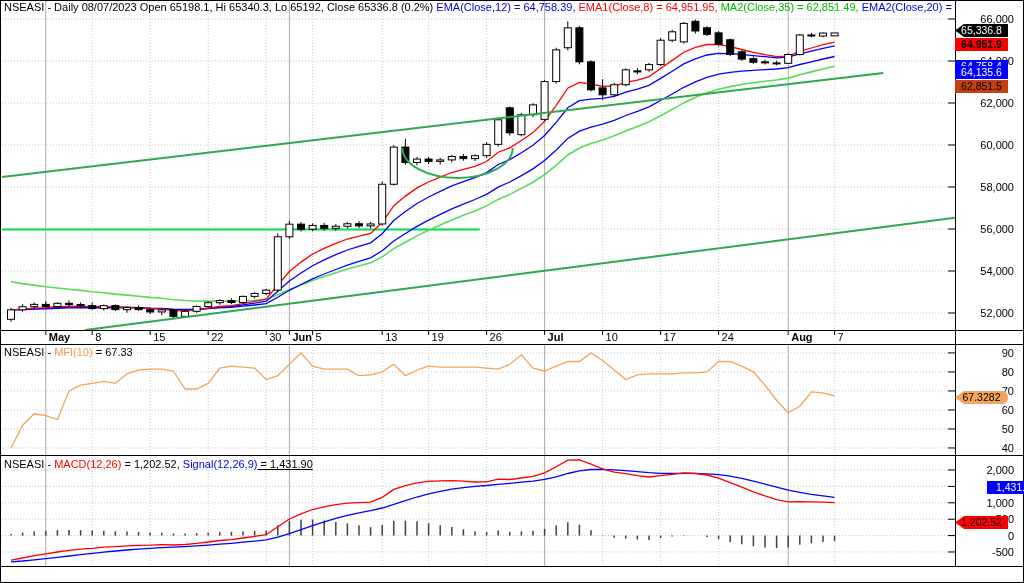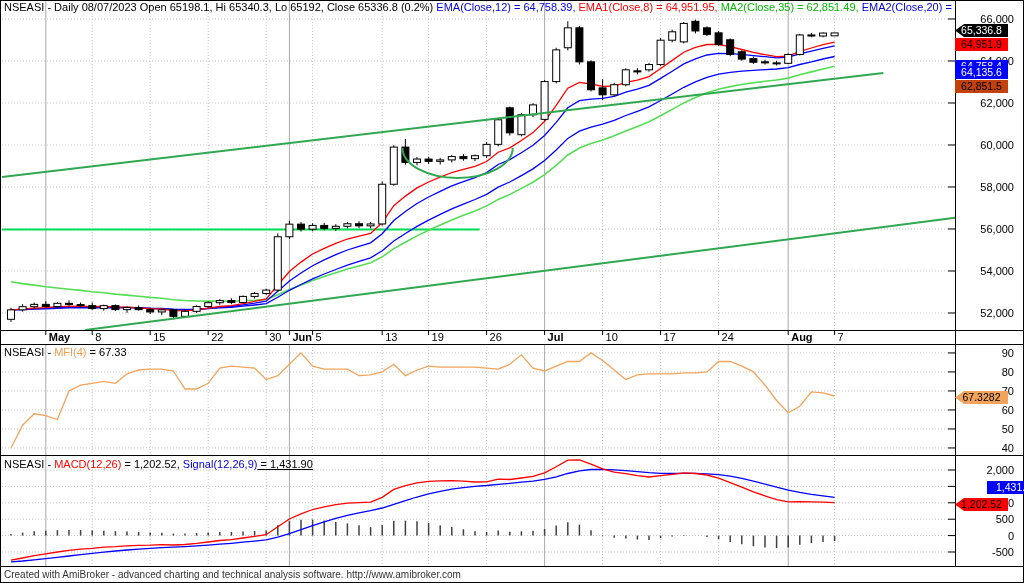--- a/index.html
+++ b/index.html
@@ -406,26 +406,25 @@
       <line x1="834.6" y1="330" x2="834.6" y2="335" stroke="#000" stroke-width="1"></line>
       <text x="837.6" y="341" text-anchor="start" font-size="11" font-weight="normal" fill="#000">7</text>
       <line x1="955.5" y1="0" x2="955.5" y2="566" stroke="#000000" stroke-width="1"></line>
       <line x1="0" y1="330.5" x2="1024" y2="330.5" stroke="#000000" stroke-width="1"></line>
       <line x1="0" y1="344.5" x2="1024" y2="344.5" stroke="#000000" stroke-width="1"></line>
       <line x1="0" y1="455.5" x2="1024" y2="455.5" stroke="#000000" stroke-width="1"></line>
       <line x1="0" y1="566.5" x2="1024" y2="566.5" stroke="#000000" stroke-width="1"></line>
       <rect x="0.5" y="0.5" width="1023" height="582" fill="none" stroke="#000000" stroke-width="1"></rect>
     </svg>
   <div class="pane-title" id="title-price"><span style="color: rgb(0, 0, 0);">NSEASI - Daily 08/07/2023 Open 65198.1, Hi 65340.3, Lo 65192, Close 65336.8 (0.2%) </span><span style="color: rgb(0, 0, 221);">EMA(Close,12) = 64,758.39, </span><span style="color: rgb(255, 0, 0);">EMA1(Close,8) = 64,951.95, </span><span style="color: rgb(0, 187, 0);">MA2(Close,35) = 62,851.49, </span><span style="color: rgb(0, 0, 221);">EMA2(Close,20) = 6</span></div>
-  <div class="pane-title" id="title-mfi"><span style="color: rgb(0, 0, 0);">NSEASI - </span><span style="color: rgb(240, 160, 80);">MFI(4)</span><span style="color: rgb(0, 0, 0);"> = 67.33</span></div>
+  <div class="pane-title" id="title-mfi"><span style="color: rgb(0, 0, 0);">NSEASI - </span><span style="color: rgb(240, 160, 80);">MFI(10)</span><span style="color: rgb(0, 0, 0);"> = 67.33</span></div>
   <div class="pane-title" id="title-macd"><span style="color: rgb(0, 0, 0);">NSEASI - </span><span style="color: rgb(255, 0, 0); text-align: center;">MACD(12,26)</span><span style="color: rgb(0, 0, 0);"> = 1,202.52, </span><span style="color: rgb(0, 0, 221);">Signal(12,26,9)</span><span style="color: rgb(0, 0, 0); text-decoration: underline;"> = 1,431.90</span></div>
   <div id="chips">
       <div class="chip arrow" style="top: 24px; background: rgb(0, 0, 0); color: rgb(255, 255, 255);">65,336.8</div>
-      <div class="chip" style="top: 38px; background: rgb(255, 0, 0); color: rgb(0, 0, 0);">64,951.9</div>
+      <div class="chip" style="top: 38px; background: rgb(255, 0, 0); color: rgb(0, 0, 0); font-weight: bold;">64,951.9</div>
       <div class="chip" style="top: 60px; background: rgb(0, 0, 255); color: rgb(255, 255, 255);">64,758.4</div>
       <div class="chip" style="top: 66px; background: rgb(0, 0, 255); color: rgb(255, 255, 255);">64,135.6</div>
       <div class="chip" style="top: 80px; background: #c2410c; color: rgb(0, 0, 0);">62,851.5</div>
-      <div class="chip arrow" style="top: 391px; background: rgb(242, 164, 92); color: rgb(0, 0, 0);">67.3282</div>
+      <div class="chip arrow" style="top: 391px; background: rgb(242, 164, 92); color: rgb(0, 0, 0); border-radius: 6px;">67.3282</div>
       <div class="chip" style="top: 481px; background: rgb(0, 0, 255); color: rgb(255, 255, 255); margin-left: 32px;">1,431.9</div>
-      <div class="chip arrow" style="top: 498px; background: rgb(255, 0, 0); color: rgb(0, 0, 0);">1,202.52</div>
+      <div class="chip arrow" style="top: 516px; background: rgb(255, 0, 0); color: rgb(0, 0, 0);">1,202.52</div>
     </div>
-  <div id="footer">Created with AmiBroker - advanced charting and technical analysis software. http://www.amibroker.com</div>
 </div>
 
 </body></html>

